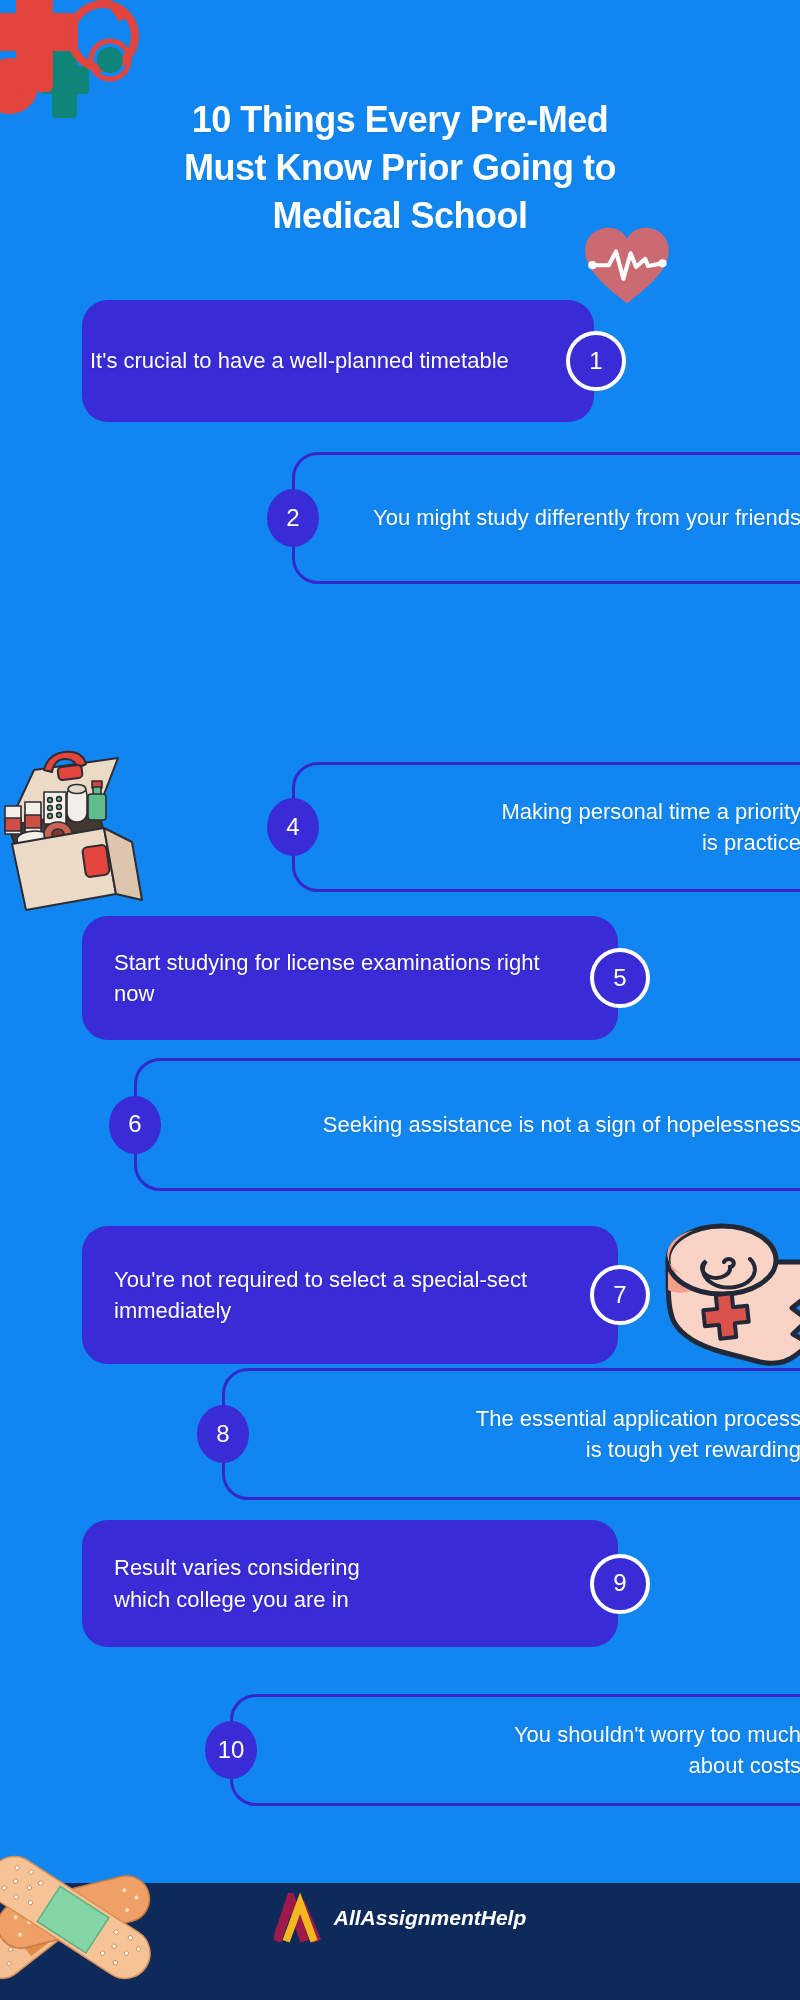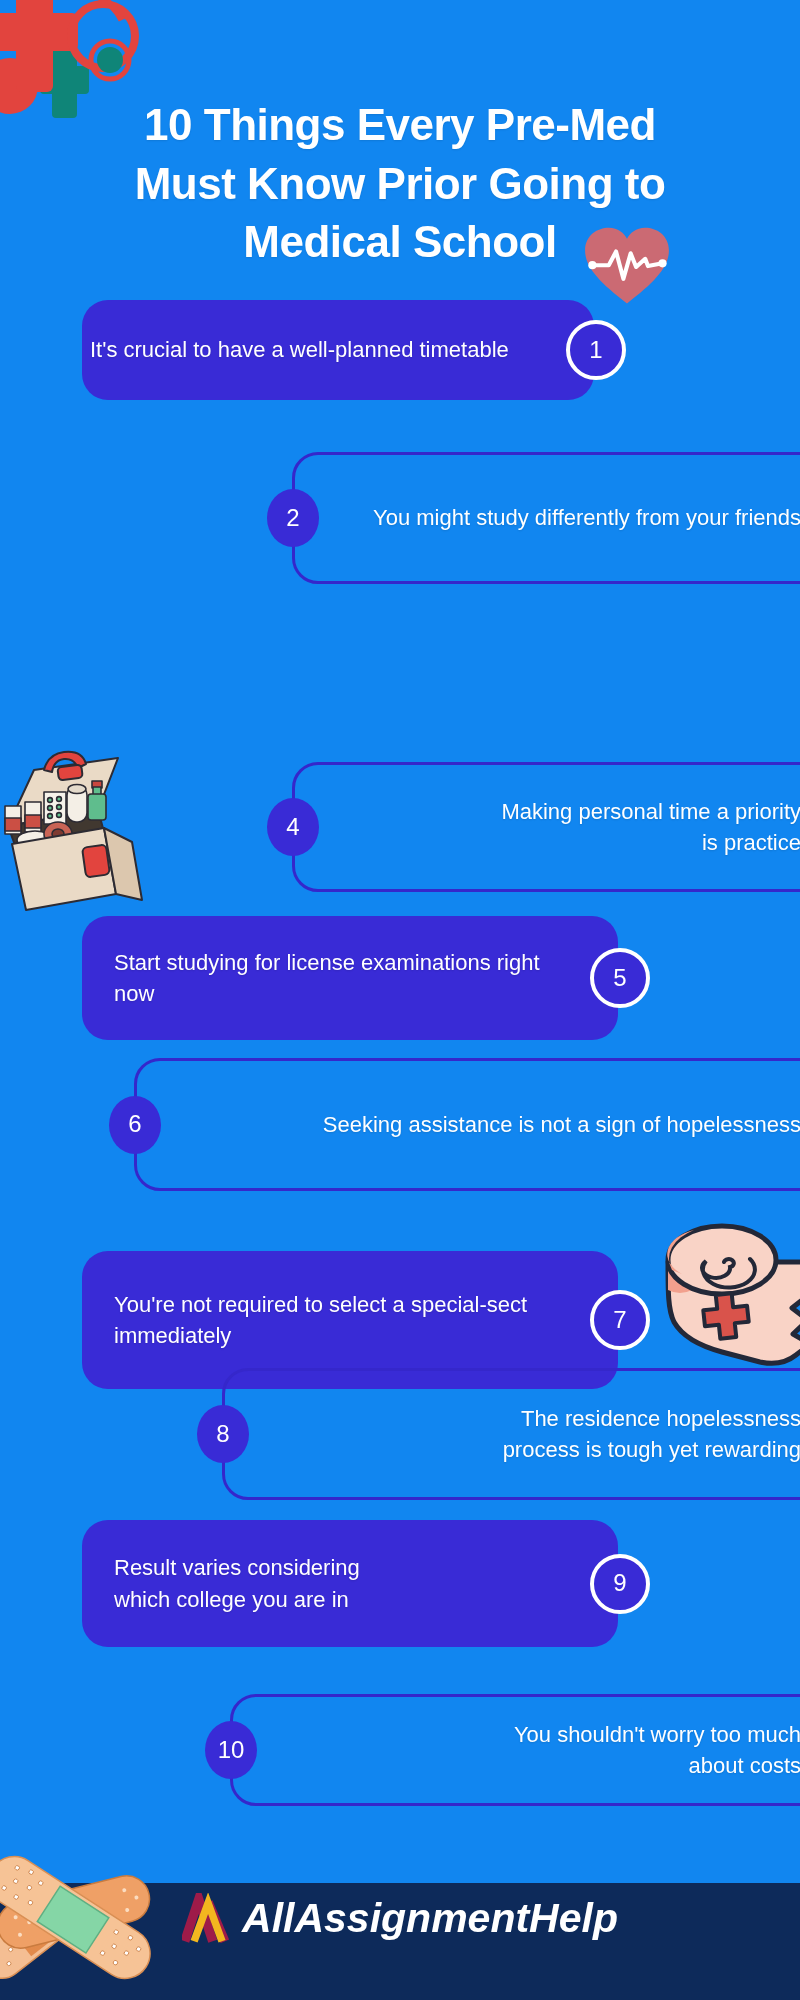--- a/index.html
+++ b/index.html
@@ -3,62 +3,62 @@
 <meta charset="utf-8">
 <style>
   html,body{margin:0;padding:0;background:#0b6fd0;}
   .poster{
     position:relative;width:800px;height:2000px;margin:0 auto;
     background:#1186F0;overflow:hidden;
     font-family:"Liberation Sans",sans-serif;color:#fff;
   }
   
   .title{position:absolute;top:96px;left:0;width:800px;text-align:center;
-    font-size:44px;font-weight:bold;line-height:1.33;letter-spacing:-0.5px;
+    font-size:36px;font-weight:bold;line-height:1.33;letter-spacing:-0.5px;
     text-shadow:0 1px 2px rgba(0,0,0,0.10);}
   .heart{position:absolute;left:581px;top:226px;width:92px;height:82px;}
   
   .item{position:absolute;display:flex;align-items:center;border-radius:26px;
     font-size:22px;line-height:1.42;text-shadow:0 1px 2px rgba(0,0,0,0.12);}
   .item .txt{display:block;}
   .filled{background:#392BD6;justify-content:flex-start;text-align:left;
     padding:0 76px 0 32px;}
   .outlined{border:3px solid #3527CB;background:transparent;
     justify-content:flex-end;text-align:right;padding:0 30px 0 76px;}
   .badge{position:absolute;display:flex;align-items:center;justify-content:center;
     background:#392BD6;color:#fff;font-size:24px;border-radius:50%;
     text-shadow:none;top:50%;transform:translateY(-50%);}
   .badge.ringed{width:52px;height:52px;border:4px solid #fff;right:-32px;}
   .badge.solid{width:52px;height:58px;left:-28px;}
-  .i1{left:82px;top:300px;width:428px;height:100px;padding-left:8px;}
+  .i1{left:82px;top:300px;width:428px;height:122px;padding-left:8px;}
   .i2{left:292px;top:452px;width:430px;height:126px;}
   .i3{left:82px;top:608px;width:428px;height:124px;}
   .i4{left:292px;top:762px;width:430px;height:124px;}
   .i5{left:82px;top:916px;width:428px;height:124px;z-index:1;}
   .i6{left:134px;top:1058px;width:588px;height:127px;}
-  .i7{left:82px;top:1226px;width:428px;height:138px;margin-top:25px;}
+  .i7{left:82px;top:1226px;width:428px;height:138px;}
   .i8{left:222px;top:1368px;width:500px;height:126px;}
   .i9{left:82px;top:1520px;width:428px;height:127px;}
   .i10{left:230px;top:1694px;width:492px;height:106px;}
   .i3 .txt{max-width:250px;}
   .i9 .txt{max-width:280px;}
   .i4 .txt{max-width:300px;}
   .i8 .txt{max-width:345px;}
   .i10 .txt{max-width:330px;}
   
   .decor-topleft{position:absolute;left:0;top:0;width:150px;height:128px;}
   .kit{position:absolute;left:0;top:748px;width:152px;height:168px;z-index:2;}
   .roll{position:absolute;left:660px;top:1222px;width:150px;height:152px;z-index:2;}
   .bandaids{position:absolute;left:-12px;top:1836px;width:185px;height:160px;z-index:4;}
   
   .footer{position:absolute;left:0;top:1883px;width:800px;height:117px;
     background:#0D2A5A;display:flex;align-items:flex-start;justify-content:center;
     padding-top:10px;box-sizing:border-box;z-index:3;}
   .brandwrap{display:flex;align-items:center;gap:6px;}
-  .brand{font-size:41px;font-weight:bold;font-style:italic;letter-spacing:0;
+  .brand{font-size:21px;font-weight:bold;font-style:italic;letter-spacing:0;
     color:#fff;text-shadow:none;}
 </style>
 </head>
 <body>
 
 <div class="poster">
 
   <svg class="decor-topleft" viewBox="0 0 150 128" aria-hidden="true">
     <rect x="52" y="42" width="25" height="76" rx="4" fill="#0F8578"></rect>
     <rect x="40" y="66" width="49" height="28" rx="4" fill="#0F8578"></rect>
@@ -109,21 +109,21 @@
     <span class="txt">Seeking assistance is not a sign of hopelessness</span>
     <span class="badge solid">6</span>
   </div>
 
   <div class="item filled i7">
     <span class="txt">You're not required to select a special-sect immediately</span>
     <span class="badge ringed">7</span>
   </div>
 
   <div class="item outlined i8">
-    <span class="txt">The residence hopelessness process is tough yet rewarding</span>
+    <span class="txt">The essential application process is tough yet rewarding</span>
     <span class="badge solid">8</span>
   </div>
 
   <div class="item filled i9">
     <span class="txt">Result varies considering which college you are in</span>
     <span class="badge ringed">9</span>
   </div>
 
   <div class="item outlined i10">
     <span class="txt">You shouldn't worry too much about costs</span>

